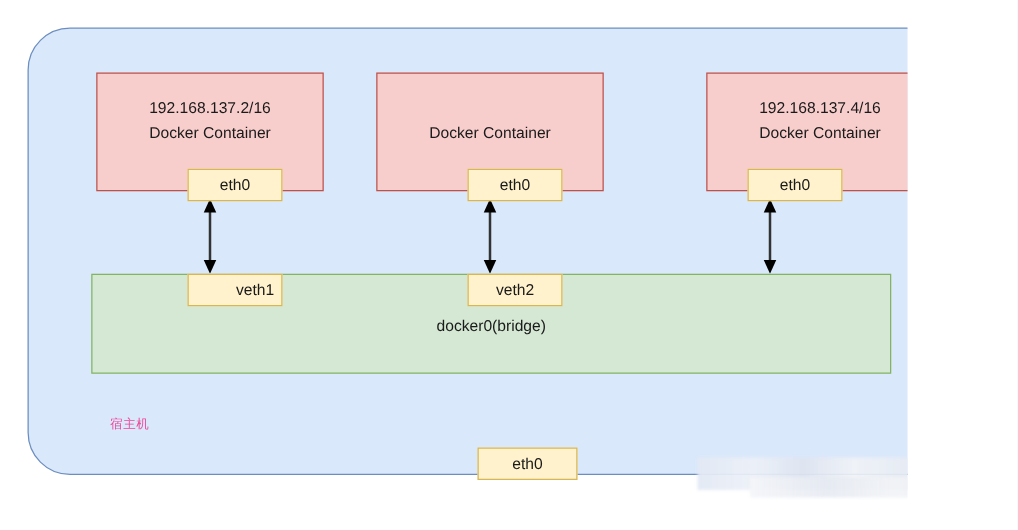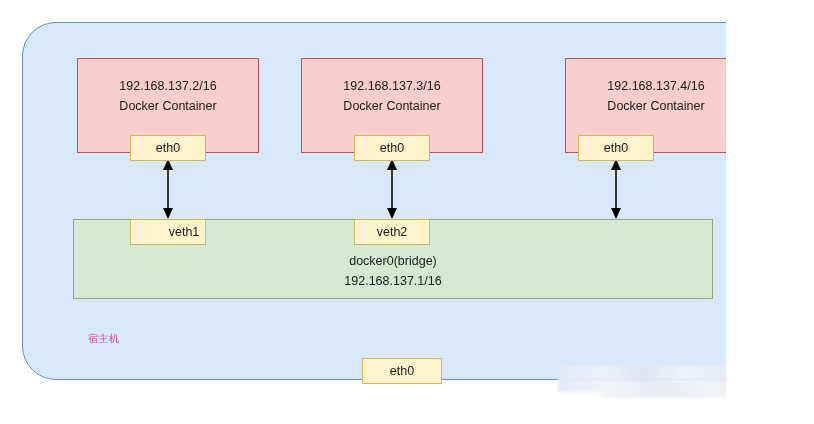--- a/index.html
+++ b/index.html
@@ -96,20 +96,21 @@
     background: #fff2cc;
     border: 1.2px solid #d6b656;
     box-sizing: border-box;
     display: flex;
     align-items: center;
     justify-content: center;
     font-size: 12.5px;
     color: #1a1a1a;
     z-index: 5;
     white-space: nowrap;
+    margin-left: 20px;
   }
   
   .eth-c1 { left: 130px; top: 135px; }
   .eth-c2 { left: 354px; top: 135px; }
   .eth-c3 { left: 578px; top: 135px; }
   
   .veth1 { left: 130px; top: 219px; padding-left: 32px; }
   .veth2 { left: 354px; top: 219px; }
   .veth3 { left: 578px; top: 219px; }
   
@@ -168,32 +169,30 @@
 <div id="canvas">
 
   <div class="host-box"></div>
 
   <div class="container-box c1">
     <div class="ctext">192.168.137.2/16</div>
     <div class="ctext" style="top:37px;">Docker Container</div>
   </div>
 
   <div class="container-box c2">
-    <div class="ctext">192.168.137.3/16</div>
     <div class="ctext" style="top:37px;">Docker Container</div>
   </div>
 
   <div class="container-box c3">
     <div class="ctext">192.168.137.4/16</div>
     <div class="ctext" style="top:37px;">Docker Container</div>
   </div>
 
   <div class="bridge-box">
     <div class="bridge-text">docker0(bridge)</div>
-    <div class="bridge-text" style="top:51px;">192.168.137.1/16</div>
   </div>
 
   <div class="iface eth-c1">eth0</div>
   <div class="iface eth-c2">eth0</div>
   <div class="iface eth-c3">eth0</div>
 
   <div class="iface veth1">veth1</div>
   <div class="iface veth2">veth2</div>
 
   <div class="iface eth-host">eth0</div>

